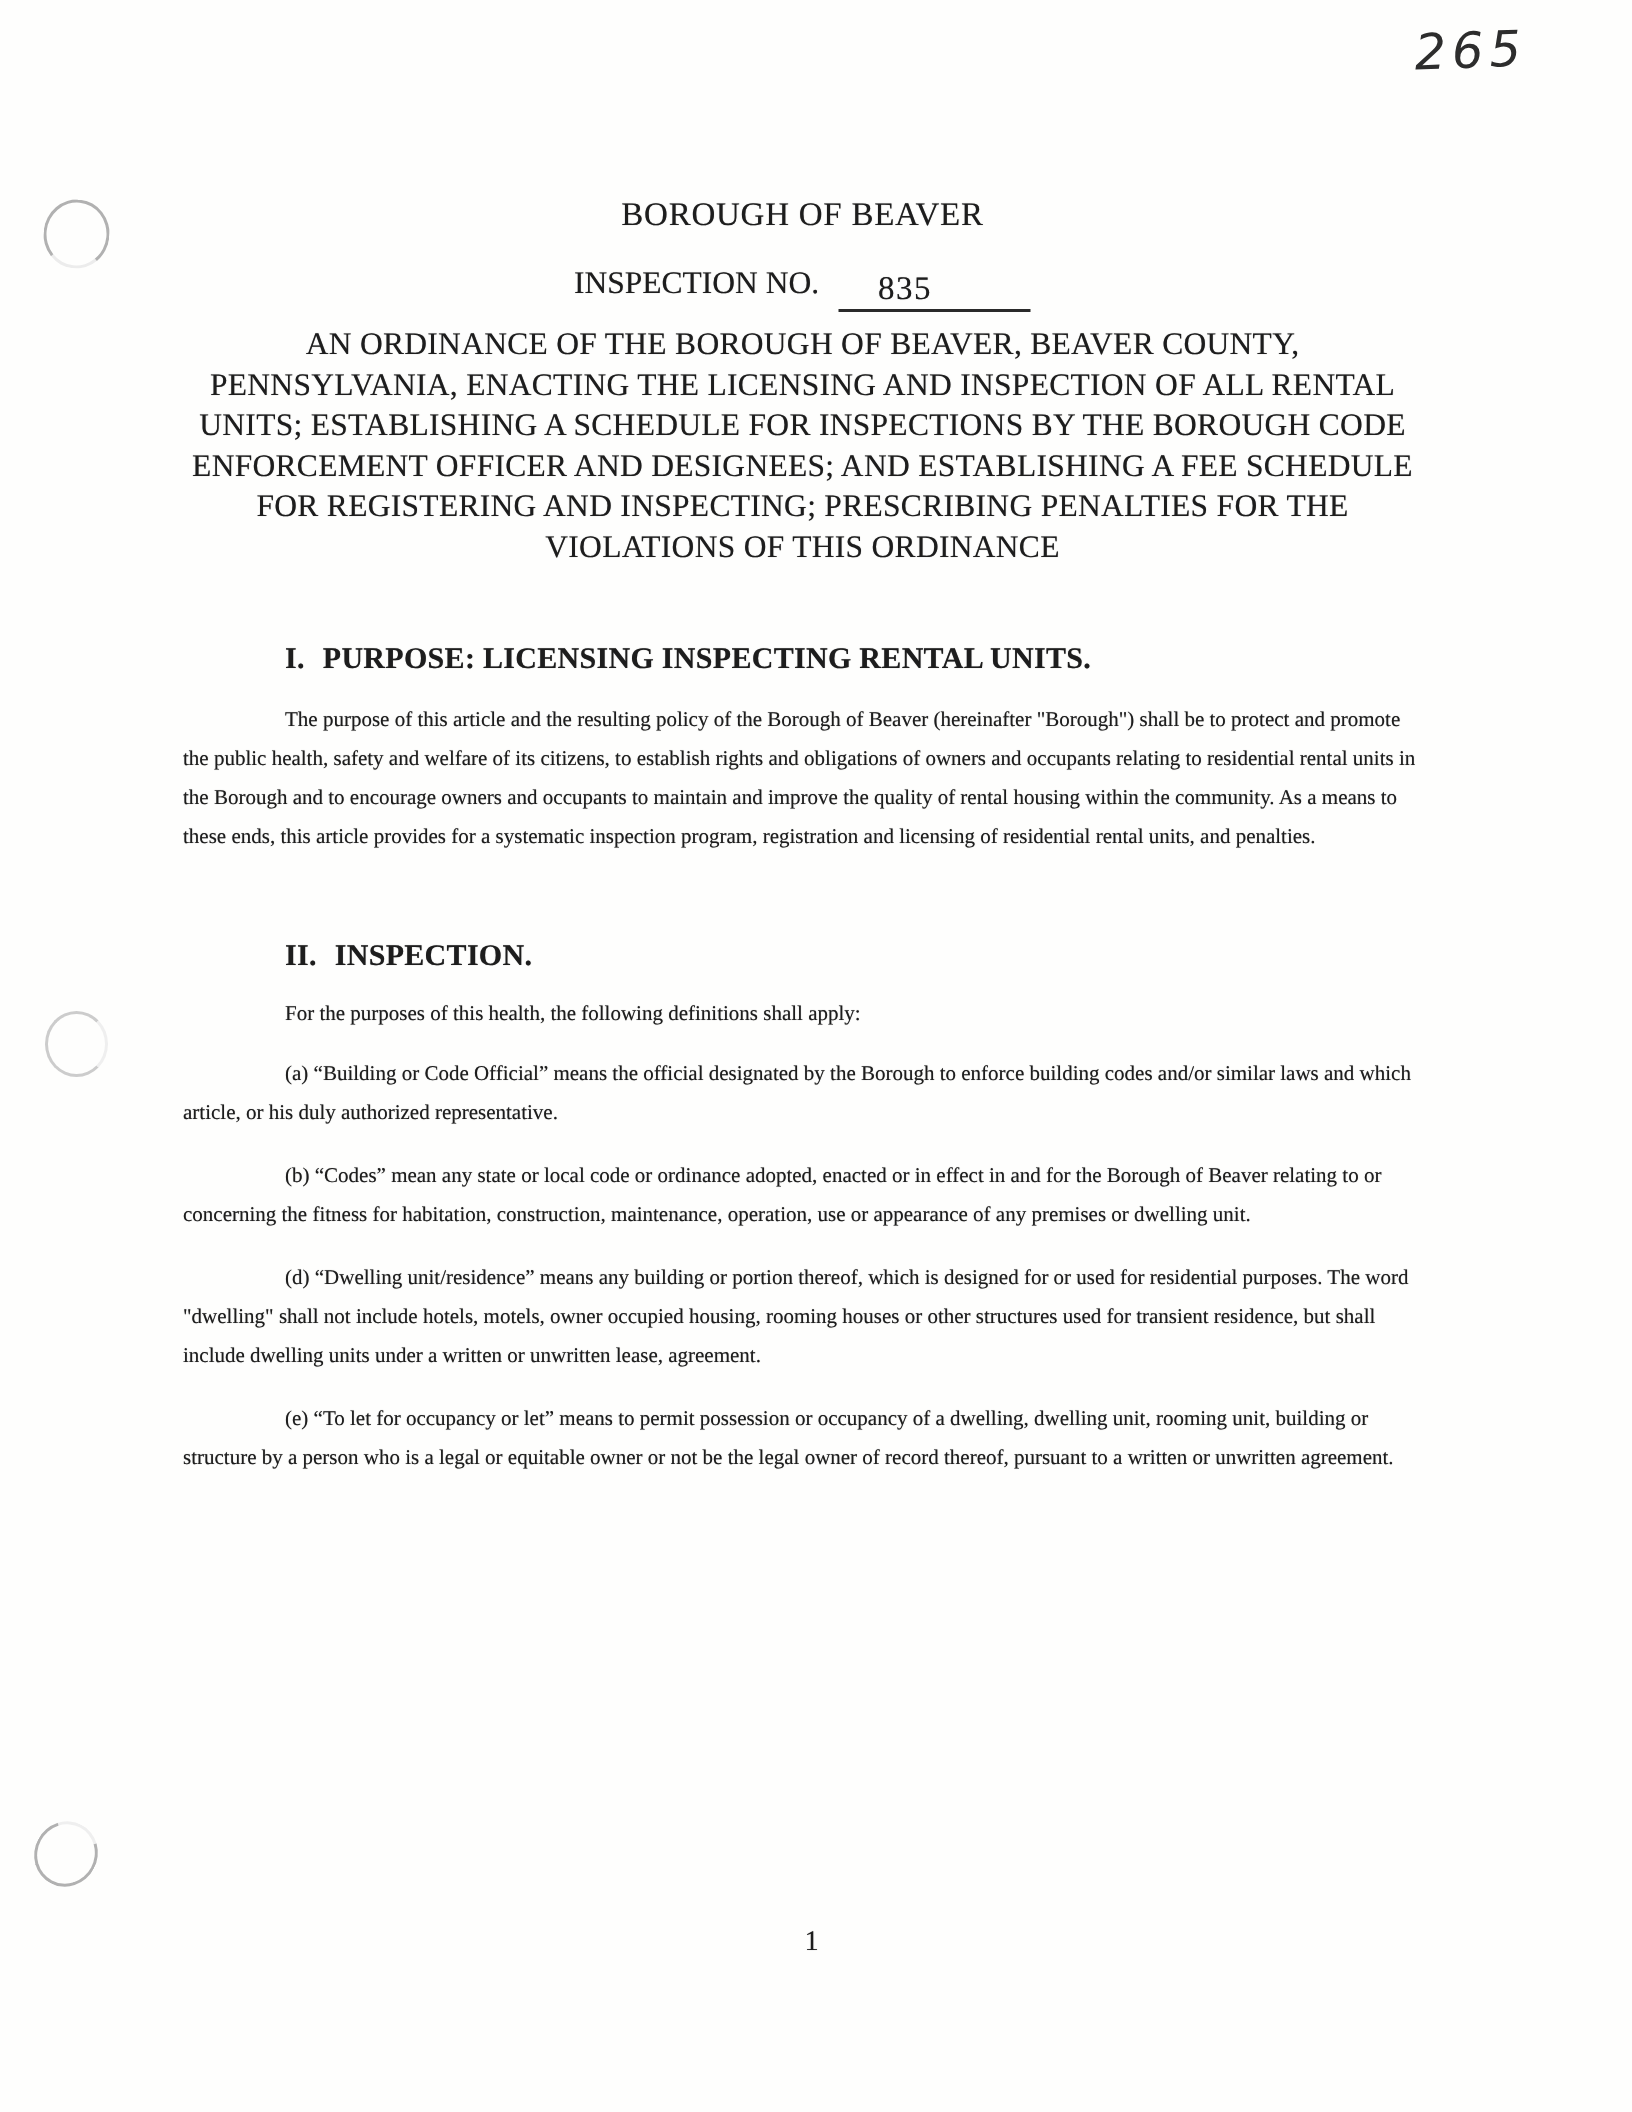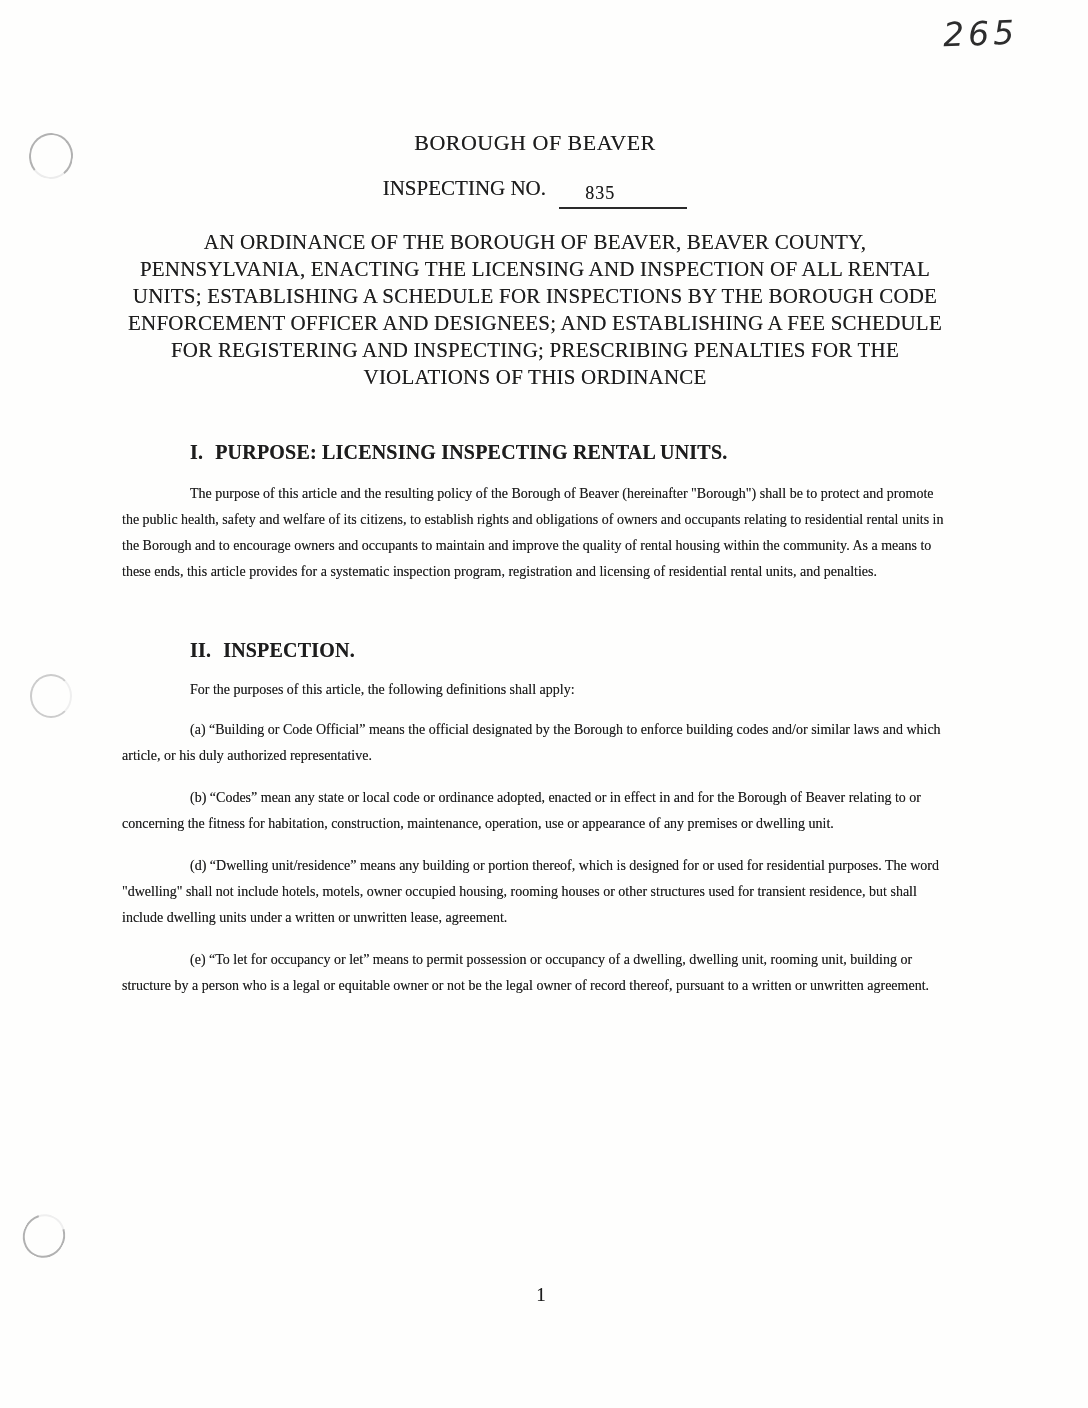--- a/index.html
+++ b/index.html
@@ -32,26 +32,26 @@
   }
   .ord-underline {
     display:inline-block;
     width:128px;
     border-bottom:2px solid #2a2a2a;
     margin-left:8px;
     text-align:left;
     transform:translateY(4px);
   }
   .ord-num {
-    font-size:18px;
+    font-size:22px;
     padding-left:26px;
     letter-spacing:1px;
   }
   .preamble {
-    margin:24px auto 0 auto;
+    margin:12px auto 0 auto;
     text-align:center;
     font-size:21px;
     line-height:27px;
     letter-spacing:0.2px;
   }
   .sec-heading {
     margin:48px 0 0 0;
     padding-left:68px;
     font-size:20px;
     font-weight:bold;
@@ -116,37 +116,37 @@
   <div class="hole h2"></div>
   <div class="hole h3"></div>
 
   <div class="handwriting">265</div>
 
   <div class="content">
 
     <h1 class="doc-title">BOROUGH OF BEAVER</h1>
 
     <div class="ordinance-line">
-      <span>INSPECTING NO.</span>
+      <span>INSPECTION NO.</span>
       <span class="ord-underline"><span class="ord-num">835</span></span>
     </div>
 
     <p class="preamble">AN ORDINANCE OF THE BOROUGH OF BEAVER, BEAVER COUNTY, PENNSYLVANIA, ENACTING THE LICENSING AND INSPECTION OF ALL RENTAL UNITS; ESTABLISHING A SCHEDULE FOR INSPECTIONS BY THE BOROUGH CODE ENFORCEMENT OFFICER AND DESIGNEES; AND ESTABLISHING A FEE SCHEDULE FOR REGISTERING AND INSPECTING; PRESCRIBING PENALTIES FOR THE VIOLATIONS OF THIS ORDINANCE</p>
 
     <h2 class="sec-heading sec1">
       <span>I.</span><span class="ht">PURPOSE: LICENSING INSPECTING RENTAL UNITS.</span>
     </h2>
 
     <p class="body-p first">The purpose of this article and the resulting policy of the Borough of Beaver (hereinafter "Borough") shall be to protect and promote the public health, safety and welfare of its citizens, to establish rights and obligations of owners and occupants relating to residential rental units in the Borough and to encourage owners and occupants to maintain and improve the quality of rental housing within the community. As a means to these ends, this article provides for a systematic inspection program, registration and licensing of residential rental units, and penalties.</p>
 
     <h2 class="sec-heading sec2">
       <span>II.</span><span class="ht">INSPECTION.</span>
     </h2>
 
-    <p class="body-p" style="margin-top:14px;">For the purposes of this article, the following definitions shall apply:</p>
+    <p class="body-p" style="margin-top:14px;">For the purposes of this health, the following definitions shall apply:</p>
 
     <p class="body-p" style="margin-top:14px;">(a) “Building or Code Official” means the official designated by the Borough to enforce building codes and/or similar laws and which article, or his duly authorized representative.</p>
 
     <p class="body-p">(b) “Codes” mean any state or local code or ordinance adopted, enacted or in effect in and for the Borough of Beaver relating to or concerning the fitness for habitation, construction, maintenance, operation, use or appearance of any premises or dwelling unit.</p>
 
 
     <p class="body-p">(d) “Dwelling unit/residence” means any building or portion thereof, which is designed for or used for residential purposes. The word "dwelling" shall not include hotels, motels, owner occupied housing, rooming houses or other structures used for transient residence, but shall include dwelling units under a written or unwritten lease, agreement.</p>
 
     <p class="body-p">(e) “To let for occupancy or let” means to permit possession or occupancy of a dwelling, dwelling unit, rooming unit, building or structure by a person who is a legal or equitable owner or not be the legal owner of record thereof, pursuant to a written or unwritten agreement.</p>
 

